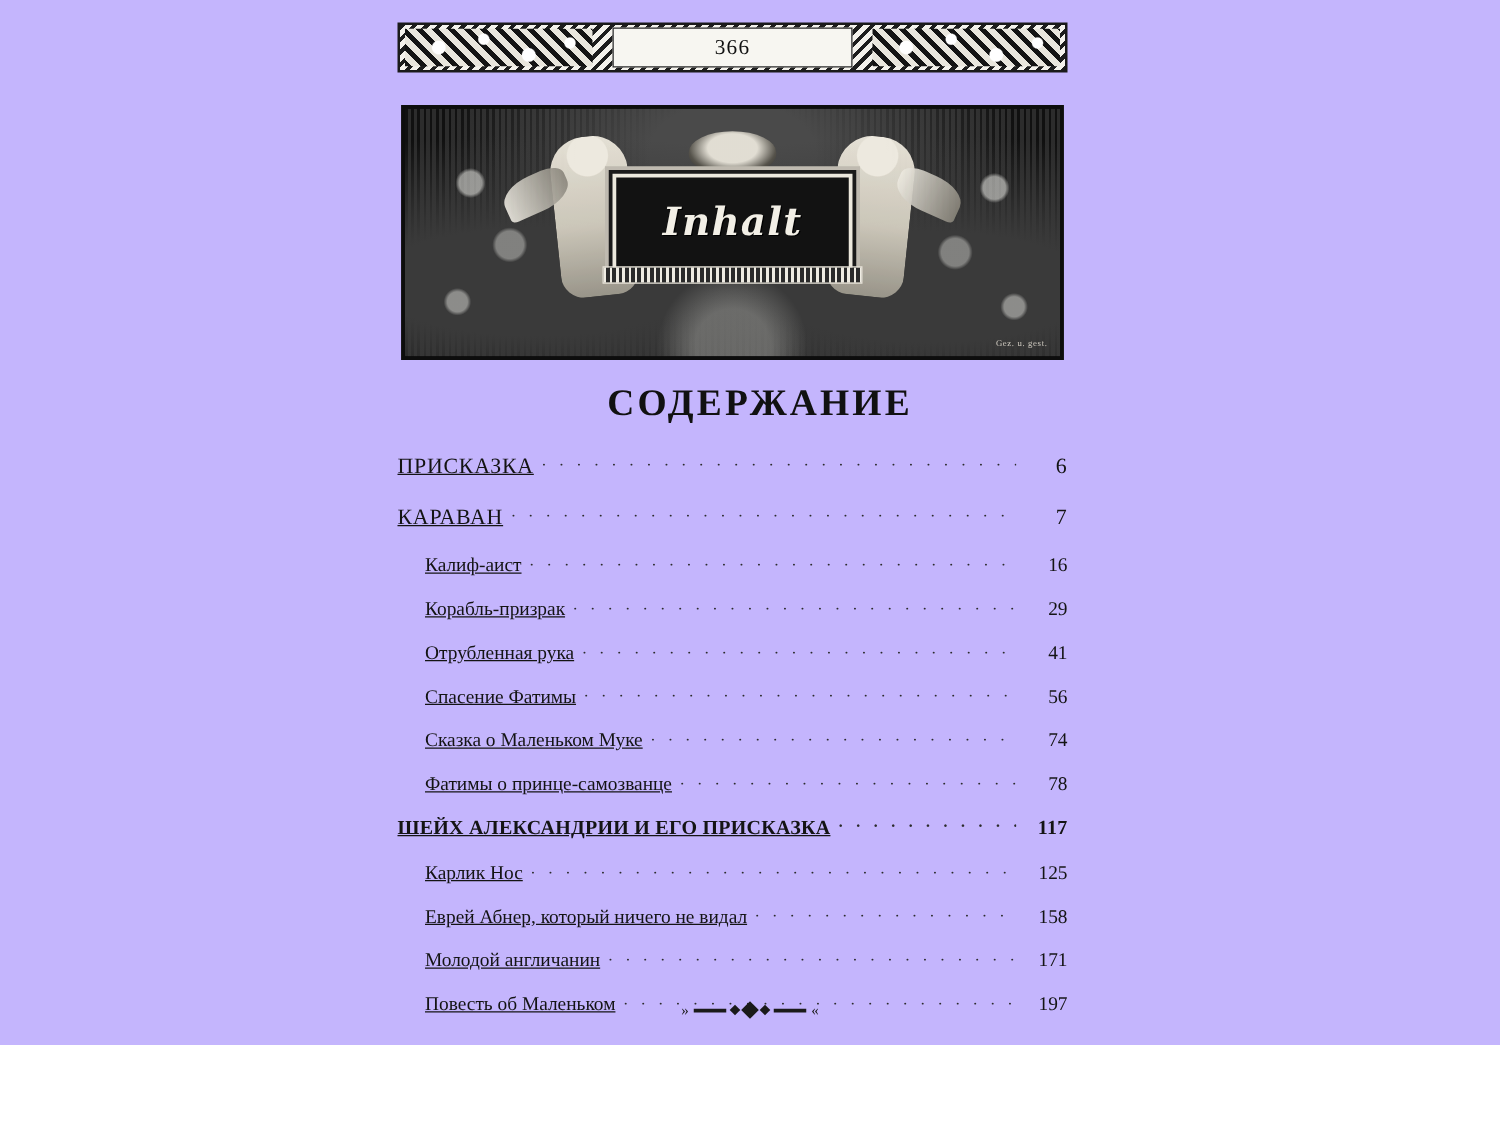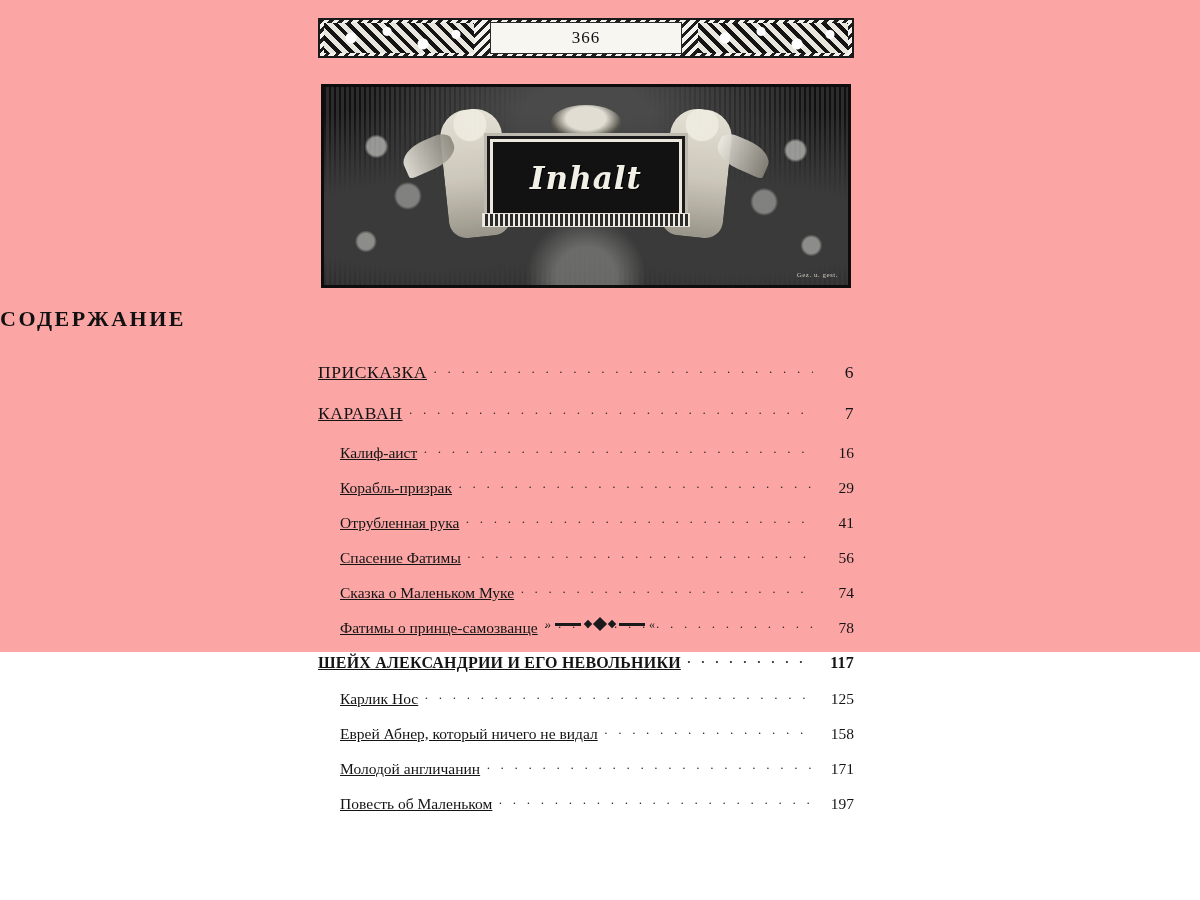--- a/index.html
+++ b/index.html
@@ -10,22 +10,22 @@
   body {
     width: 1200px;
     height: 900px;
     font-family: "Liberation Serif", serif;
     color: #111111;
     overflow: hidden;
   }
   .page {
     position: relative;
     width: 1200px;
-    height: 652px;
-    background: #fca5a5;
+    height: 836px;
+    background: #c4b5fd;
   }
 
   
   .header-plate {
     position: absolute;
     left: 318px;
     top: 18px;
     width: 536px;
     height: 40px;
     border: 2px solid #1a1a1a;
@@ -175,26 +175,27 @@
     bottom: 6px;
     font-size: 7px;
     color: #cfcac0;
     font-family: "Liberation Serif", serif;
     letter-spacing: .5px;
   }
 
   
   .toc-title {
     position: absolute;
-    left: 0;
+    left: 16px;
     right: 0;
     top: 306px;
+    text-align: center;
     font-family: "Liberation Serif", serif;
     font-weight: 700;
-    font-size: 22px;
+    font-size: 30px;
     letter-spacing: 2.5px;
     color: #111;
   }
 
   
   .toc {
     position: absolute;
     left: 318px;
     top: 362px;
     width: 536px;
@@ -346,21 +347,21 @@
         <span class="label">Сказка о Маленьком Муке</span>
         <span class="dots">· · · · · · · · · · · · · · · · · · · · · · · · · · · · · · · · · · · · · · · · · · · · · · · · · · · · · · · · · · · · · · · · · · · · · · · · · · · · · · · · · · · · · · · · · · ·</span>
         <span class="page-no">74</span>
       </div>
       <div class="toc-row lvl-sub">
         <span class="label">Фатимы о принце-самозванце</span>
         <span class="dots">· · · · · · · · · · · · · · · · · · · · · · · · · · · · · · · · · · · · · · · · · · · · · · · · · · · · · · · · · · · · · · · · · · · · · · · · · · · · · · · · · · · · · · · · · · ·</span>
         <span class="page-no">78</span>
       </div>
       <div class="toc-row lvl-caps">
-        <span class="label">ШЕЙХ АЛЕКСАНДРИИ И ЕГО НЕВОЛЬНИКИ</span>
+        <span class="label">ШЕЙХ АЛЕКСАНДРИИ И ЕГО ПРИСКАЗКА</span>
         <span class="dots">· · · · · · · · · · · · · · · · · · · · · · · · · · · · · · · · · · · · · · · · · · · · · · · · · · · · · · · · · · · · · · · · · · · · · · · · · · · · · · · · · · · · · · · · · · ·</span>
         <span class="page-no">117</span>
       </div>
       <div class="toc-row lvl-sub">
         <span class="label">Карлик Нос</span>
         <span class="dots">· · · · · · · · · · · · · · · · · · · · · · · · · · · · · · · · · · · · · · · · · · · · · · · · · · · · · · · · · · · · · · · · · · · · · · · · · · · · · · · · · · · · · · · · · · ·</span>
         <span class="page-no">125</span>
       </div>
       <div class="toc-row lvl-sub">
         <span class="label">Еврей Абнер, который ничего не видал</span>

